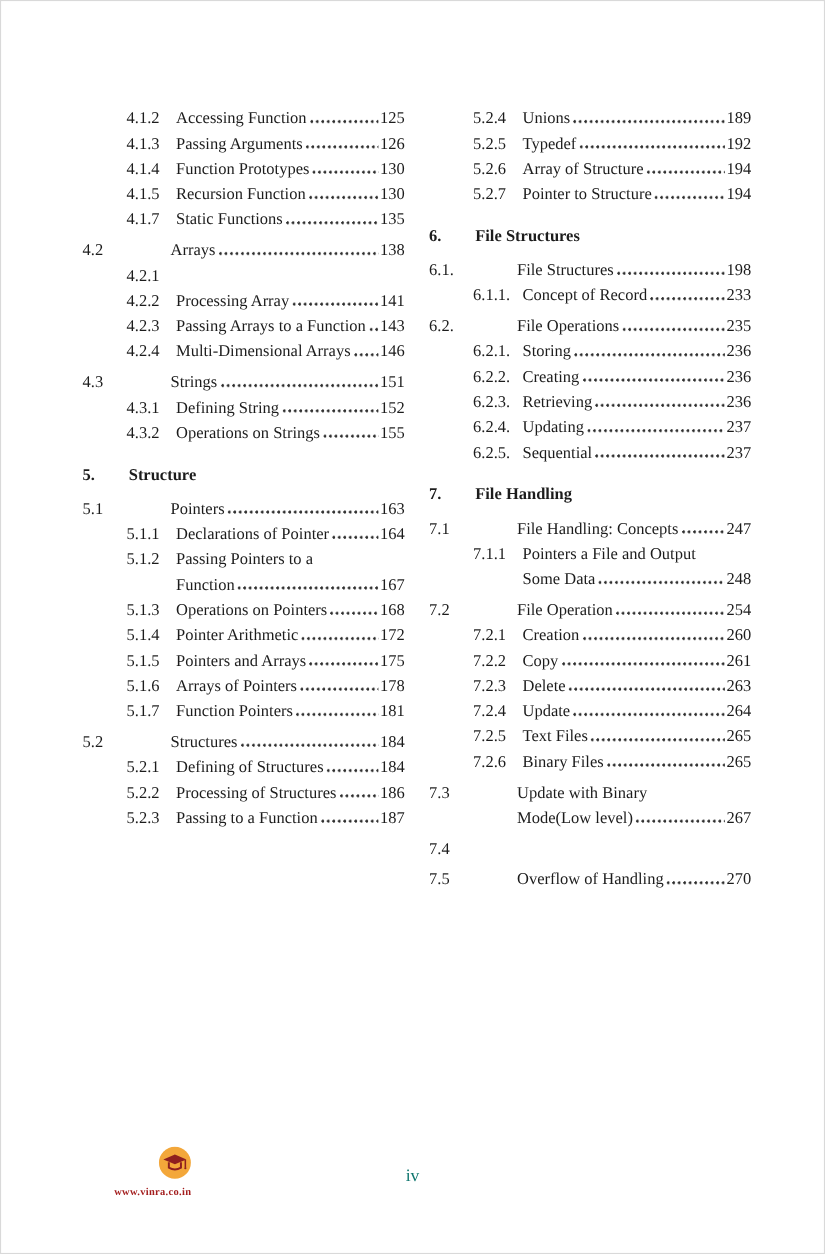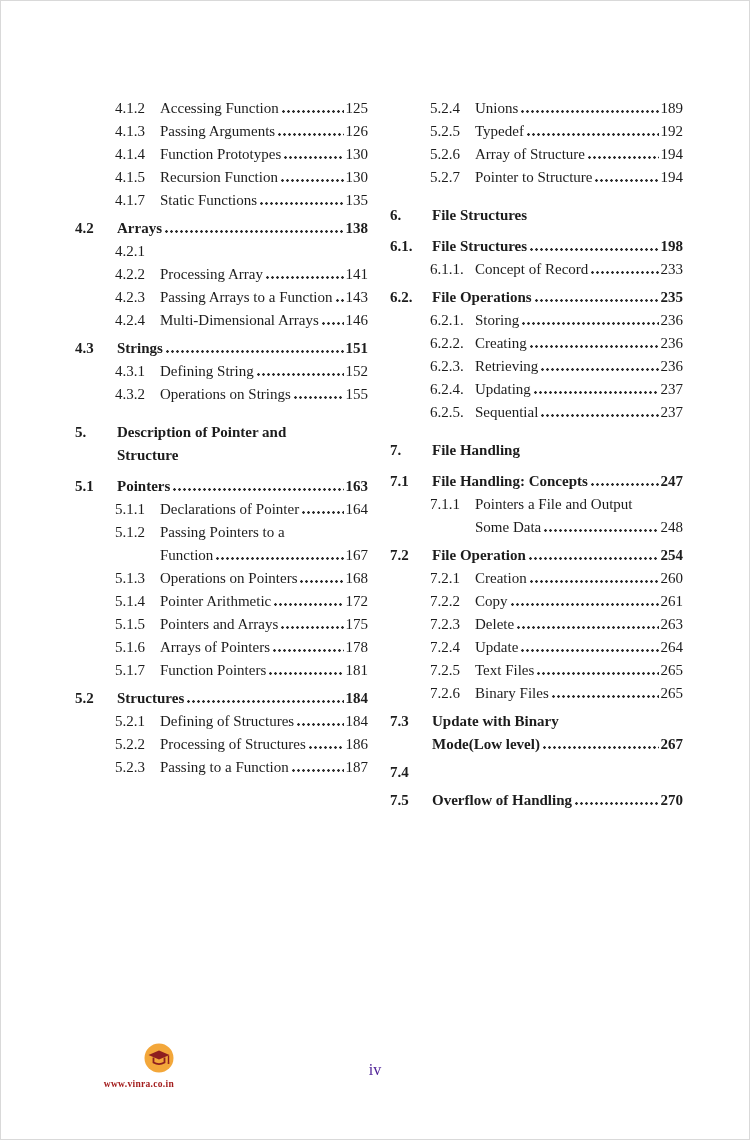--- a/index.html
+++ b/index.html
@@ -25,21 +25,21 @@
   .col { flex: 1 1 0; min-width: 0; }
   .entry {
     display: flex;
     align-items: baseline;
     font-size: 15px;
     line-height: 23px;
   }
   .entry .num { flex: 0 0 auto; }
   .sub .num { margin-left: 40px; width: 45px; }
   .section .num, .chapter .num { width: 42px; }
-  .section { font-weight: 700; margin-top: 5px; }
+  .section { font-weight: 400; margin-top: 5px; gap: 38px; }
   .chapter { font-weight: 700; margin-top: 15px; margin-bottom: 8px; }
   .body { flex: 1 1 auto; min-width: 0; }
   .line1 { white-space: nowrap; }
   .lastline { display: flex; align-items: baseline; }
   .title { flex: 0 0 auto; white-space: nowrap; }
   .leader {
     flex: 1 1 8px;
     min-width: 8px;
     height: 3px;
     margin: 0 2px 0 3px;
@@ -64,21 +64,21 @@
     color: #a31d1d;
     letter-spacing: 0.3px;
   }
   .page-num {
     position: absolute;
     left: 0;
     right: 0;
     bottom: 60px;
     text-align: center;
     font-size: 16px;
-    color: #4c1d95;
+    color: #0f766e;
   }
 </style>
 </head>
 <body>
 
 <div class="sheet">
 
   <div class="toc">
     <div class="col">
         <div class="entry sub">
@@ -200,21 +200,20 @@
             <div class="lastline">
               <span class="title">Operations on Strings</span>
               <span class="leader"></span>
               <span class="page">155</span>
             </div>
           </div>
         </div>
         <div class="entry chapter">
           <span class="num">5.</span>
           <div class="body">
-            <div class="line1">Description of Pointer and</div>
             <div class="lastline">
               <span class="title">Structure</span>
             </div>
           </div>
         </div>
         <div class="entry section">
           <span class="num">5.1</span>
           <div class="body">
             <div class="lastline">
               <span class="title">Pointers</span>

